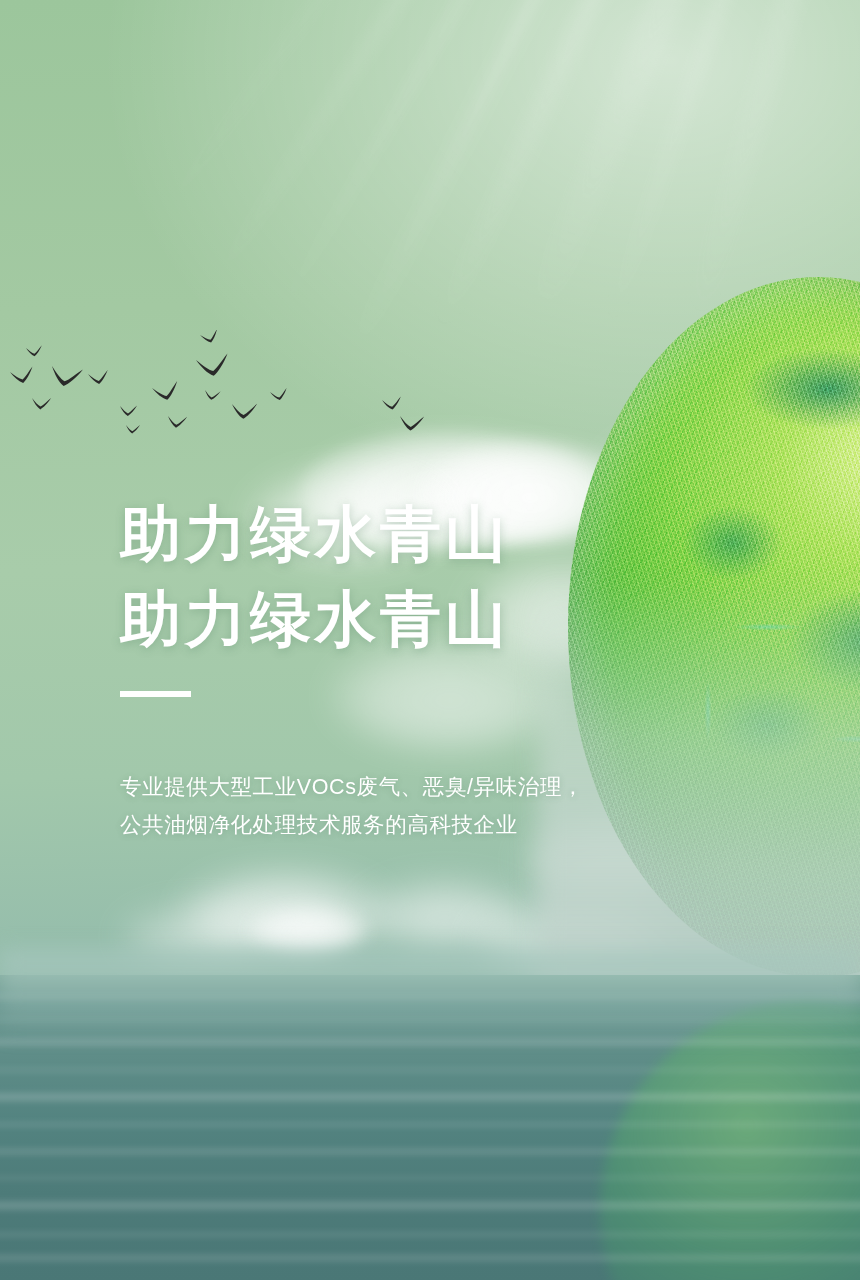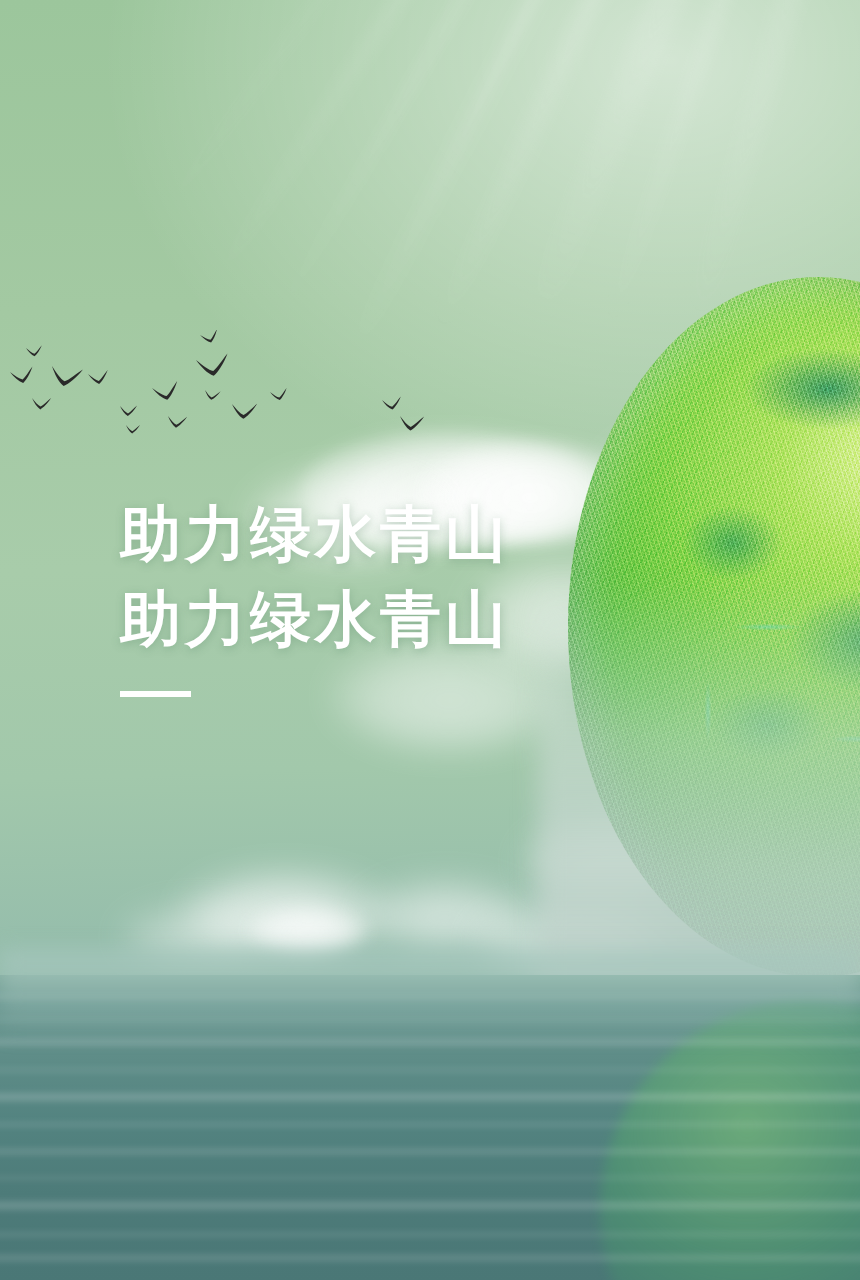--- a/index.html
+++ b/index.html
@@ -249,14 +249,18 @@
     </div>
   <div class="water-haze"></div>
 
   <div class="headline">
     <div>助力绿水青山</div>
     <div>助力绿水青山</div>
   </div>
 
   <div class="divider"></div>
 
+  <div class="subtitle">
+    <div>专业提供大型工业VOCs废气、恶臭/异味治理，</div>
+    <div>公共油烟净化处理技术服务的高科技企业</div>
+  </div>
 
 </div>
 
 </body></html>

